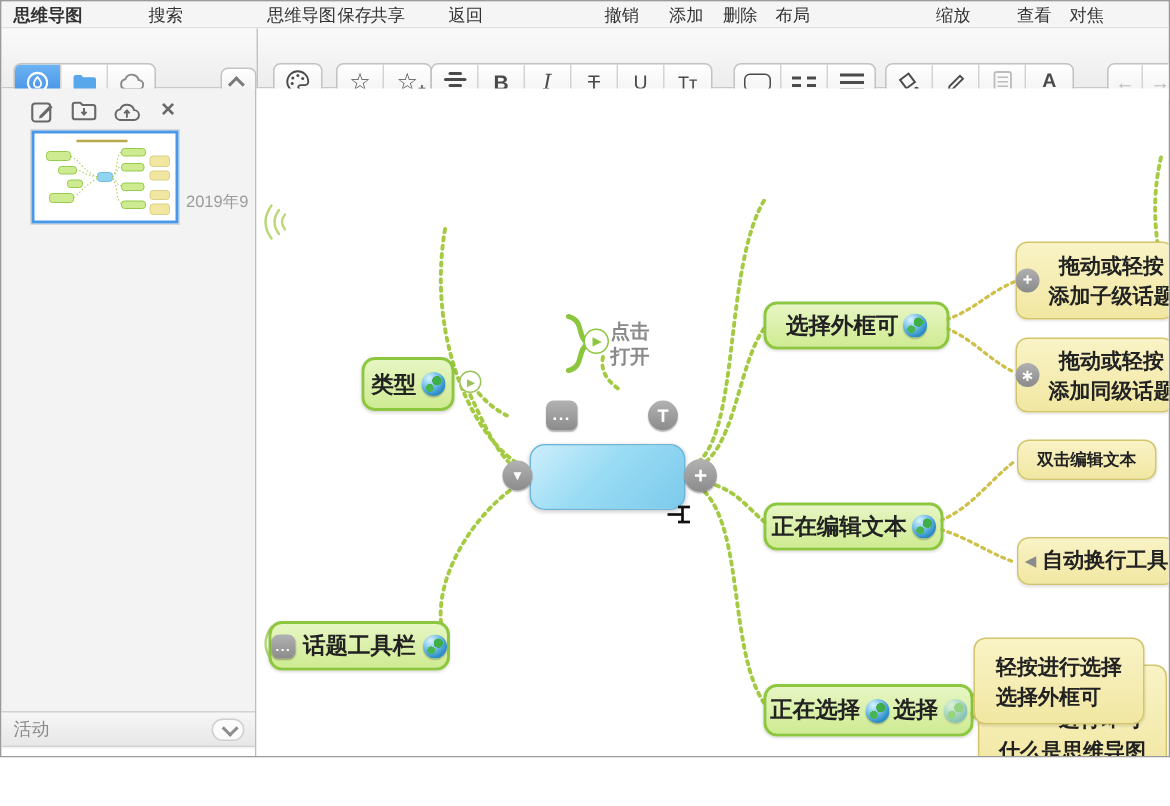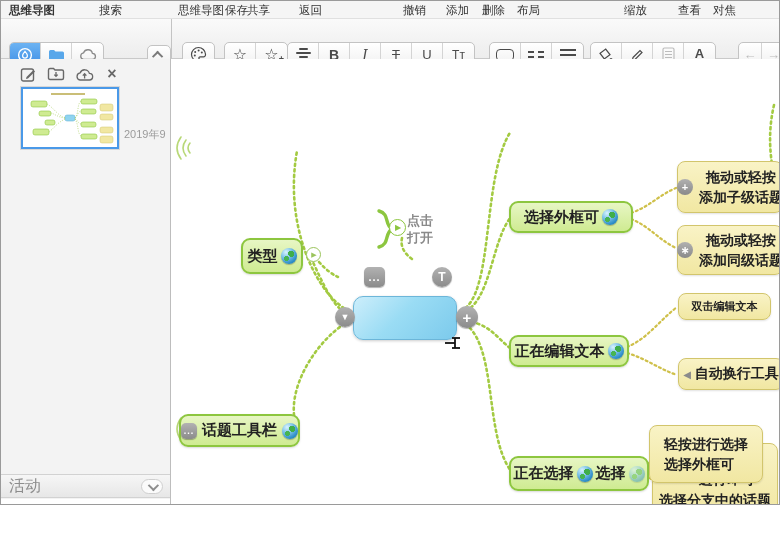--- a/index.html
+++ b/index.html
@@ -41,21 +41,21 @@
   .shape-rect { width:18px; height:12px; border:1.6px solid #4a4a4a; border-radius:4px; }
   
   #sidebar { position:absolute; left:0; top:58px; width:170px; height:479px;
     background:#f3f3f3; border-right:1px solid #bdbdbd; }
   .sb-btn { position:absolute; top:3px; width:30px; height:24px; display:flex; align-items:center; justify-content:center; color:#686868; }
   #thumb-card { position:absolute; left:20px; top:28px; width:98px; height:62px;
     background:#fff; border:2px solid #4a99e8; box-shadow:0 0 0 1px #d8d8d8; }
   #thumb-date { position:absolute; left:123px; top:68px; color:#9b9b9b; font-size:11px; }
   #activity-bar { position:absolute; left:0; top:415px; width:169px; height:24px;
     background:linear-gradient(#f6f6f6,#e7e7e7); border-top:1px solid #d2d2d2; border-bottom:1px solid #d2d2d2;
-    display:flex; align-items:center; padding:0 8px; color:#8d8d8d; font-size:16px; }
+    display:flex; align-items:center; padding:0 8px; color:#8d8d8d; font-size:12px; }
   #activity-toggle { position:absolute; right:7px; top:4px; width:22px; height:15px; border:1px solid #cfcfcf;
     border-radius:8px; background:#fbfbfb; display:flex; align-items:center; justify-content:center; }
   #activity-panel { position:absolute; left:0; top:440px; width:169px; height:33px; background:#ffffff; }
   #footer-strip { position:absolute; left:0; top:531px; width:780px; height:6px; background:#152539; }
   
   #canvas { position:absolute; left:170px; top:58px; width:610px; height:479px; background:#fff; overflow:hidden; }
   #wires { position:absolute; left:0; top:0; z-index:1; pointer-events:none; }
   .node { position:absolute; z-index:3; display:flex; align-items:center; justify-content:center;
     font-weight:bold; color:#222; white-space:nowrap; }
   .green { background:linear-gradient(#e7f6c4,#cfeb92); border:2px solid #8dc63f; border-radius:9px;
@@ -417,19 +417,19 @@
     </div>
     <div id="sel-box-a" class="node yellow" style="left:478px; top:366px; width:114px; height:58px; font-size:14px">
       <span class="two-line" style="align-items:flex-start">
         <span>轻按进行选择</span>
         <span>选择外框可</span>
       </span>
     </div>
     <div id="sel-box-b" class="node yellow" style="left:481px; top:384px; width:126px; height:73px; font-size:14px; align-items:flex-end; padding-bottom:5px">
       <span class="two-line" style="align-items:flex-start">
         <span style="text-indent:40px">进行即可</span>
-        <span>选择分支中的话题</span>
+        <span>什么是思维导图</span>
       </span>
     </div>
   </div>
 
   <div id="footer-strip"></div>
 </div>
 
 </body></html>

